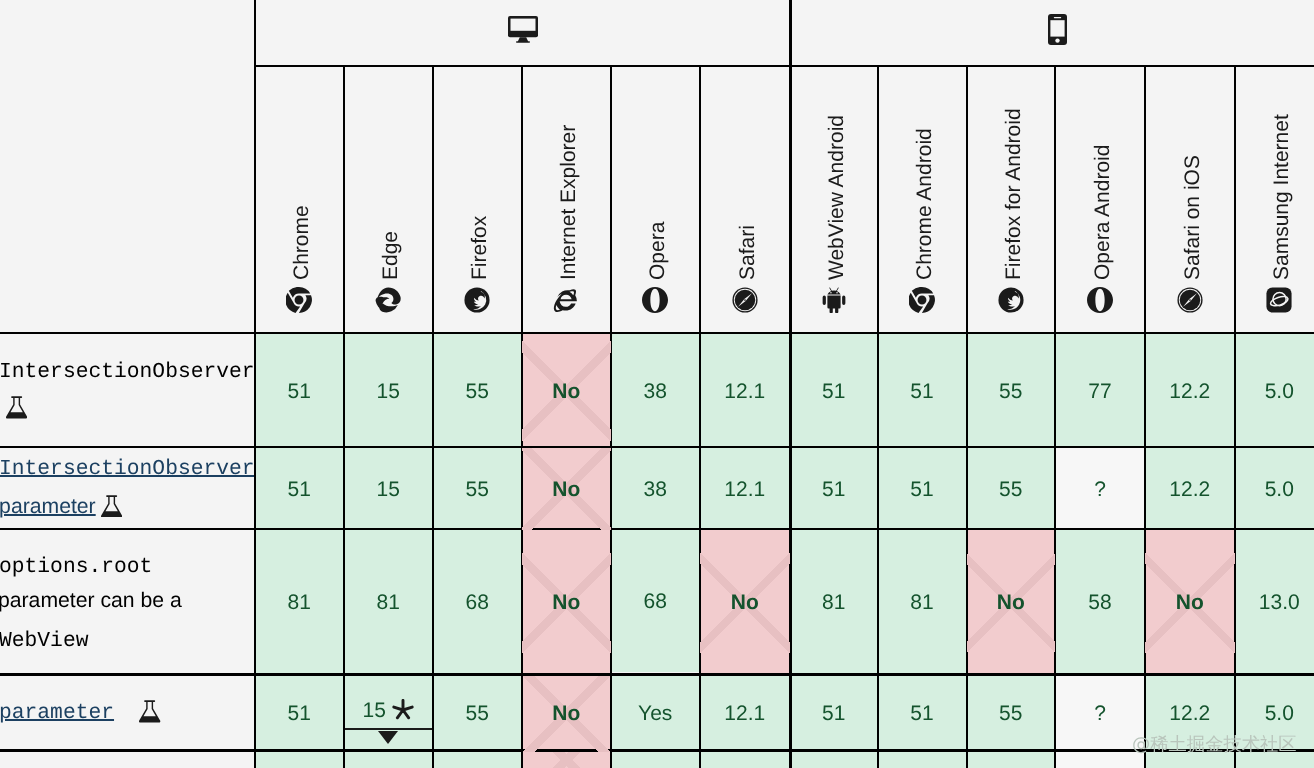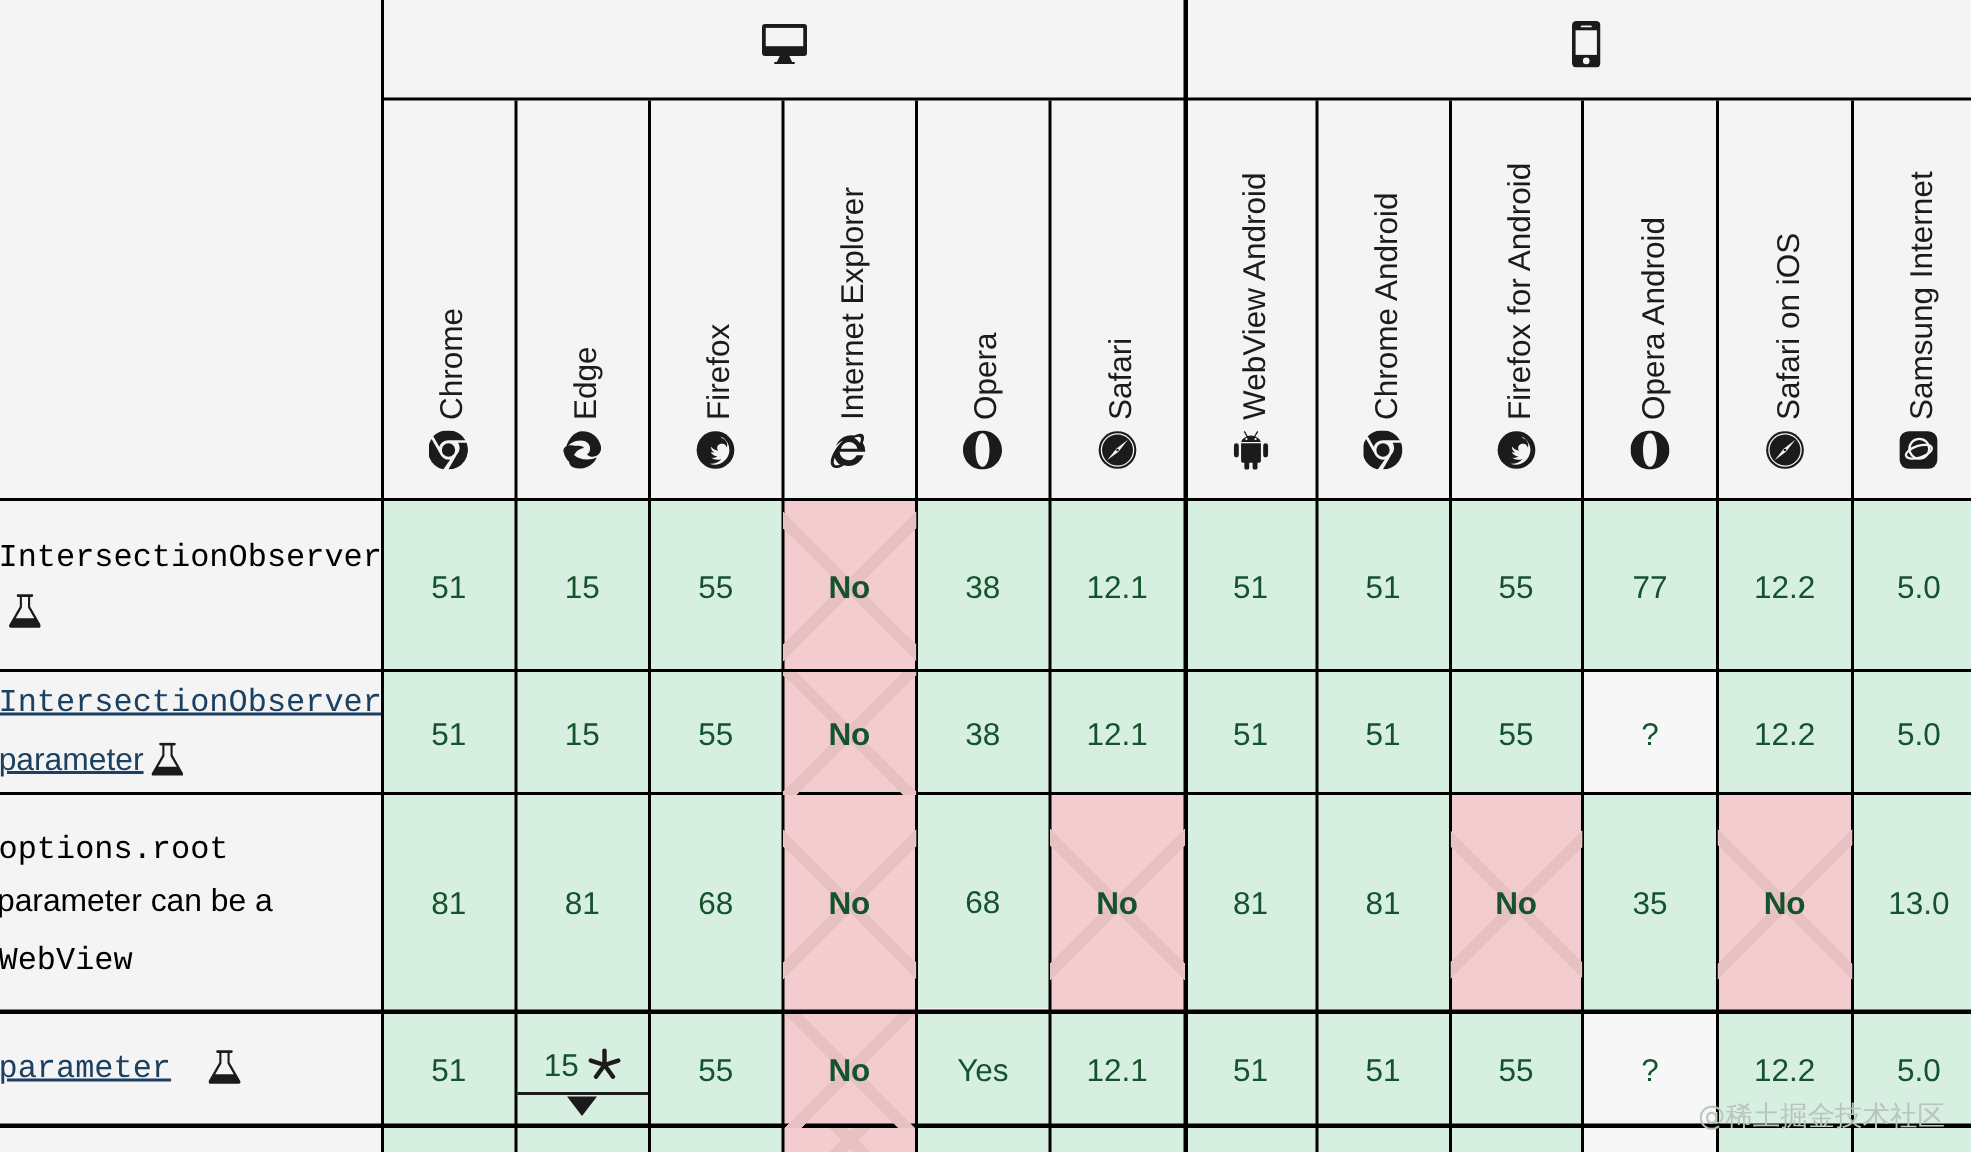--- a/index.html
+++ b/index.html
@@ -285,21 +285,21 @@
         <span class="lbl">81</span>
       </div>
       <div class="cell yes" style="left:877.5px;top:529.8px;width:89px;height:145.80000000000007px;">
         <span class="lbl">81</span>
       </div>
       <div class="cell no" style="left:966.5px;top:529.8px;width:88.5px;height:145.80000000000007px;">
         <span class="xmark"></span>
         <span class="lbl">No</span>
       </div>
       <div class="cell yes" style="left:1055px;top:529.8px;width:90px;height:145.80000000000007px;">
-        <span class="lbl">35</span>
+        <span class="lbl">58</span>
       </div>
       <div class="cell no" style="left:1145px;top:529.8px;width:89.5px;height:145.80000000000007px;">
         <span class="xmark"></span>
         <span class="lbl">No</span>
       </div>
       <div class="cell yes" style="left:1234.5px;top:529.8px;width:89.5px;height:145.80000000000007px;">
         <span class="lbl">13.0</span>
       </div>
       <div class="cell yes" style="left:255px;top:675.6px;width:88.5px;height:76px;">
         <span class="lbl">51</span>

